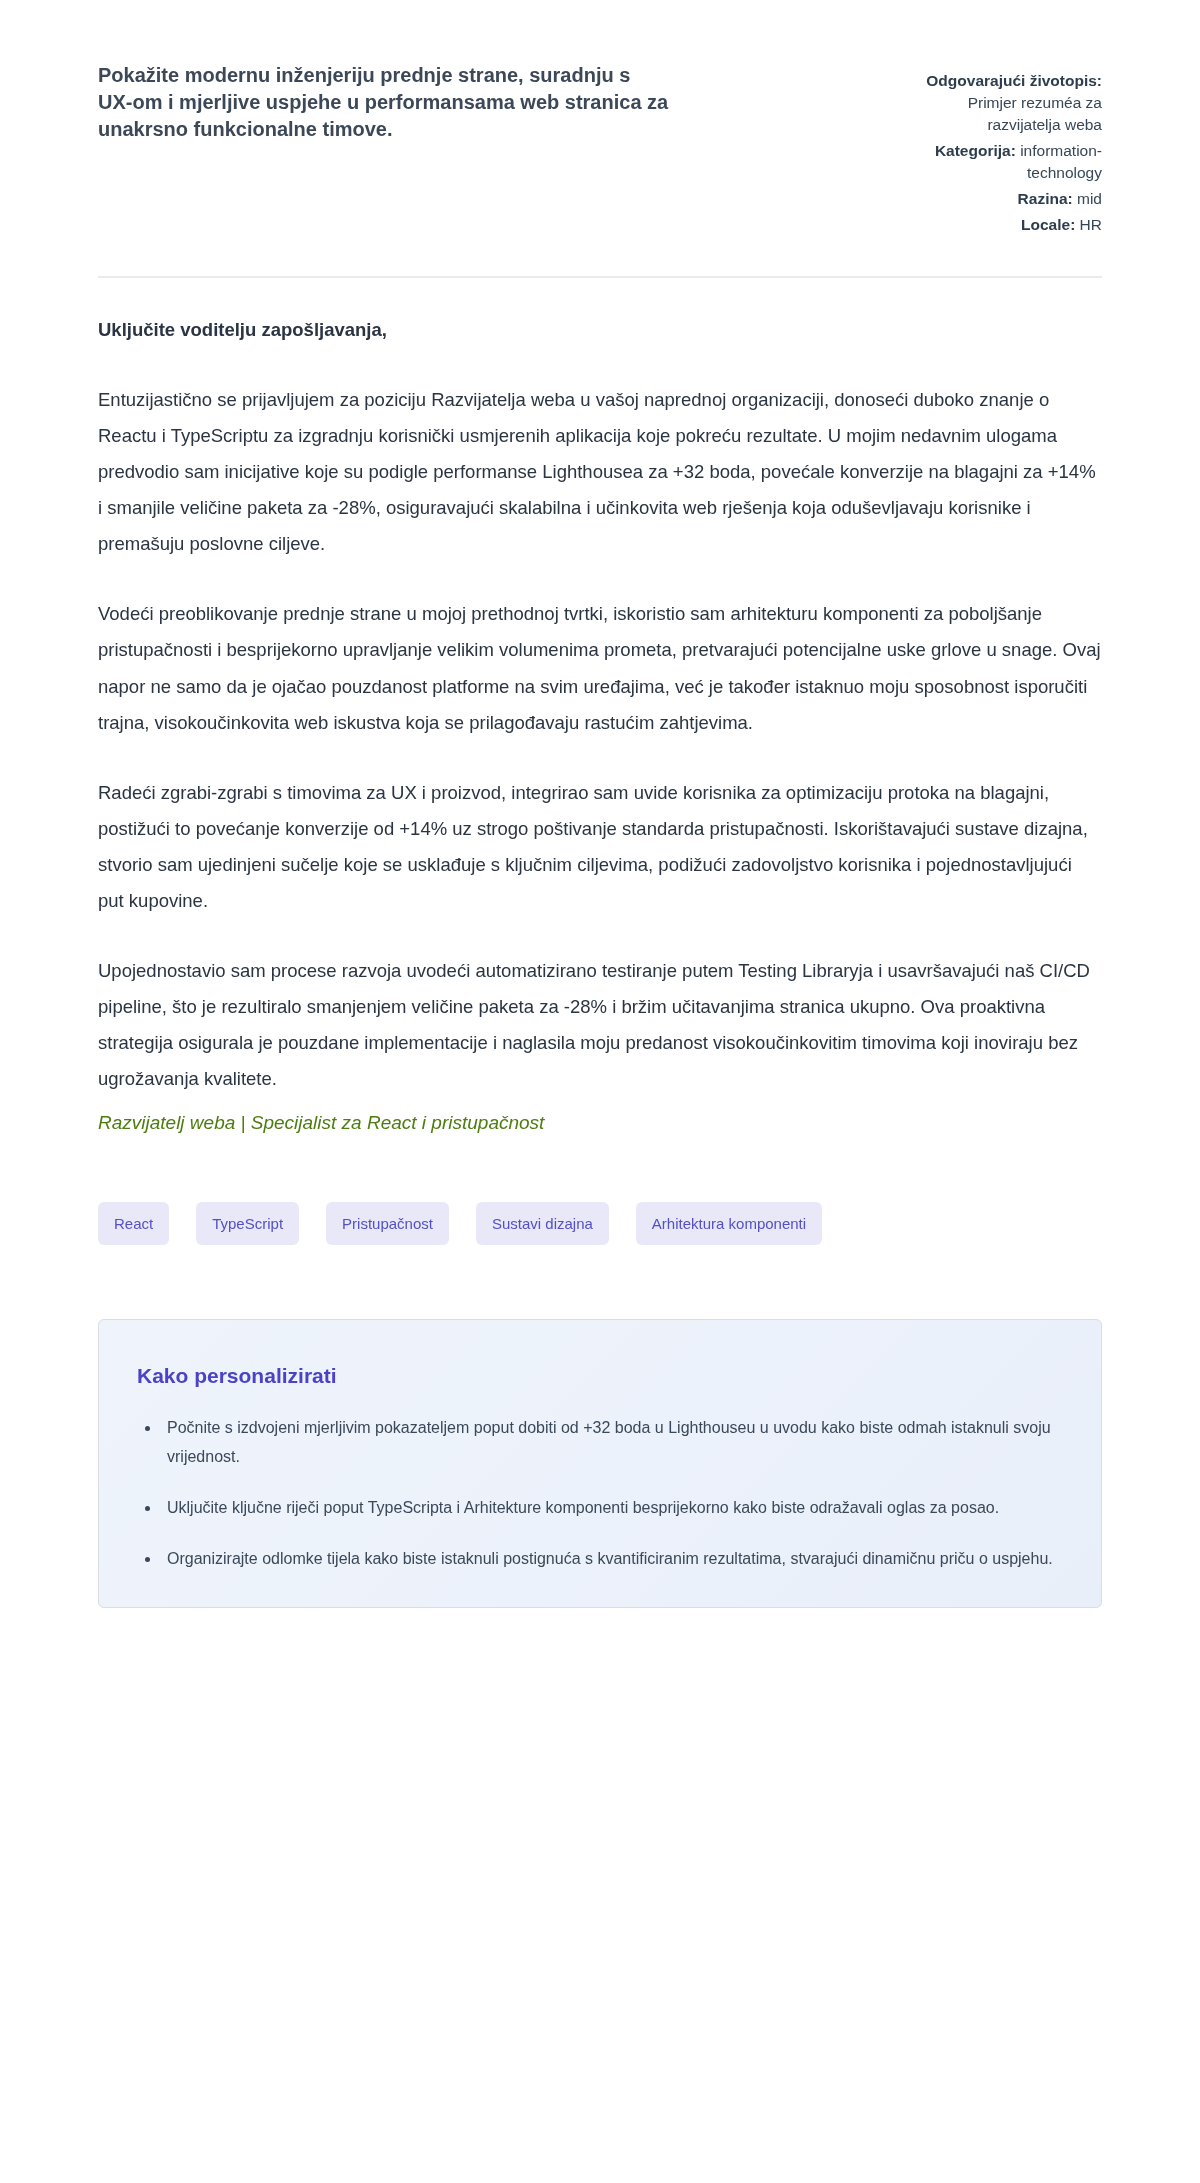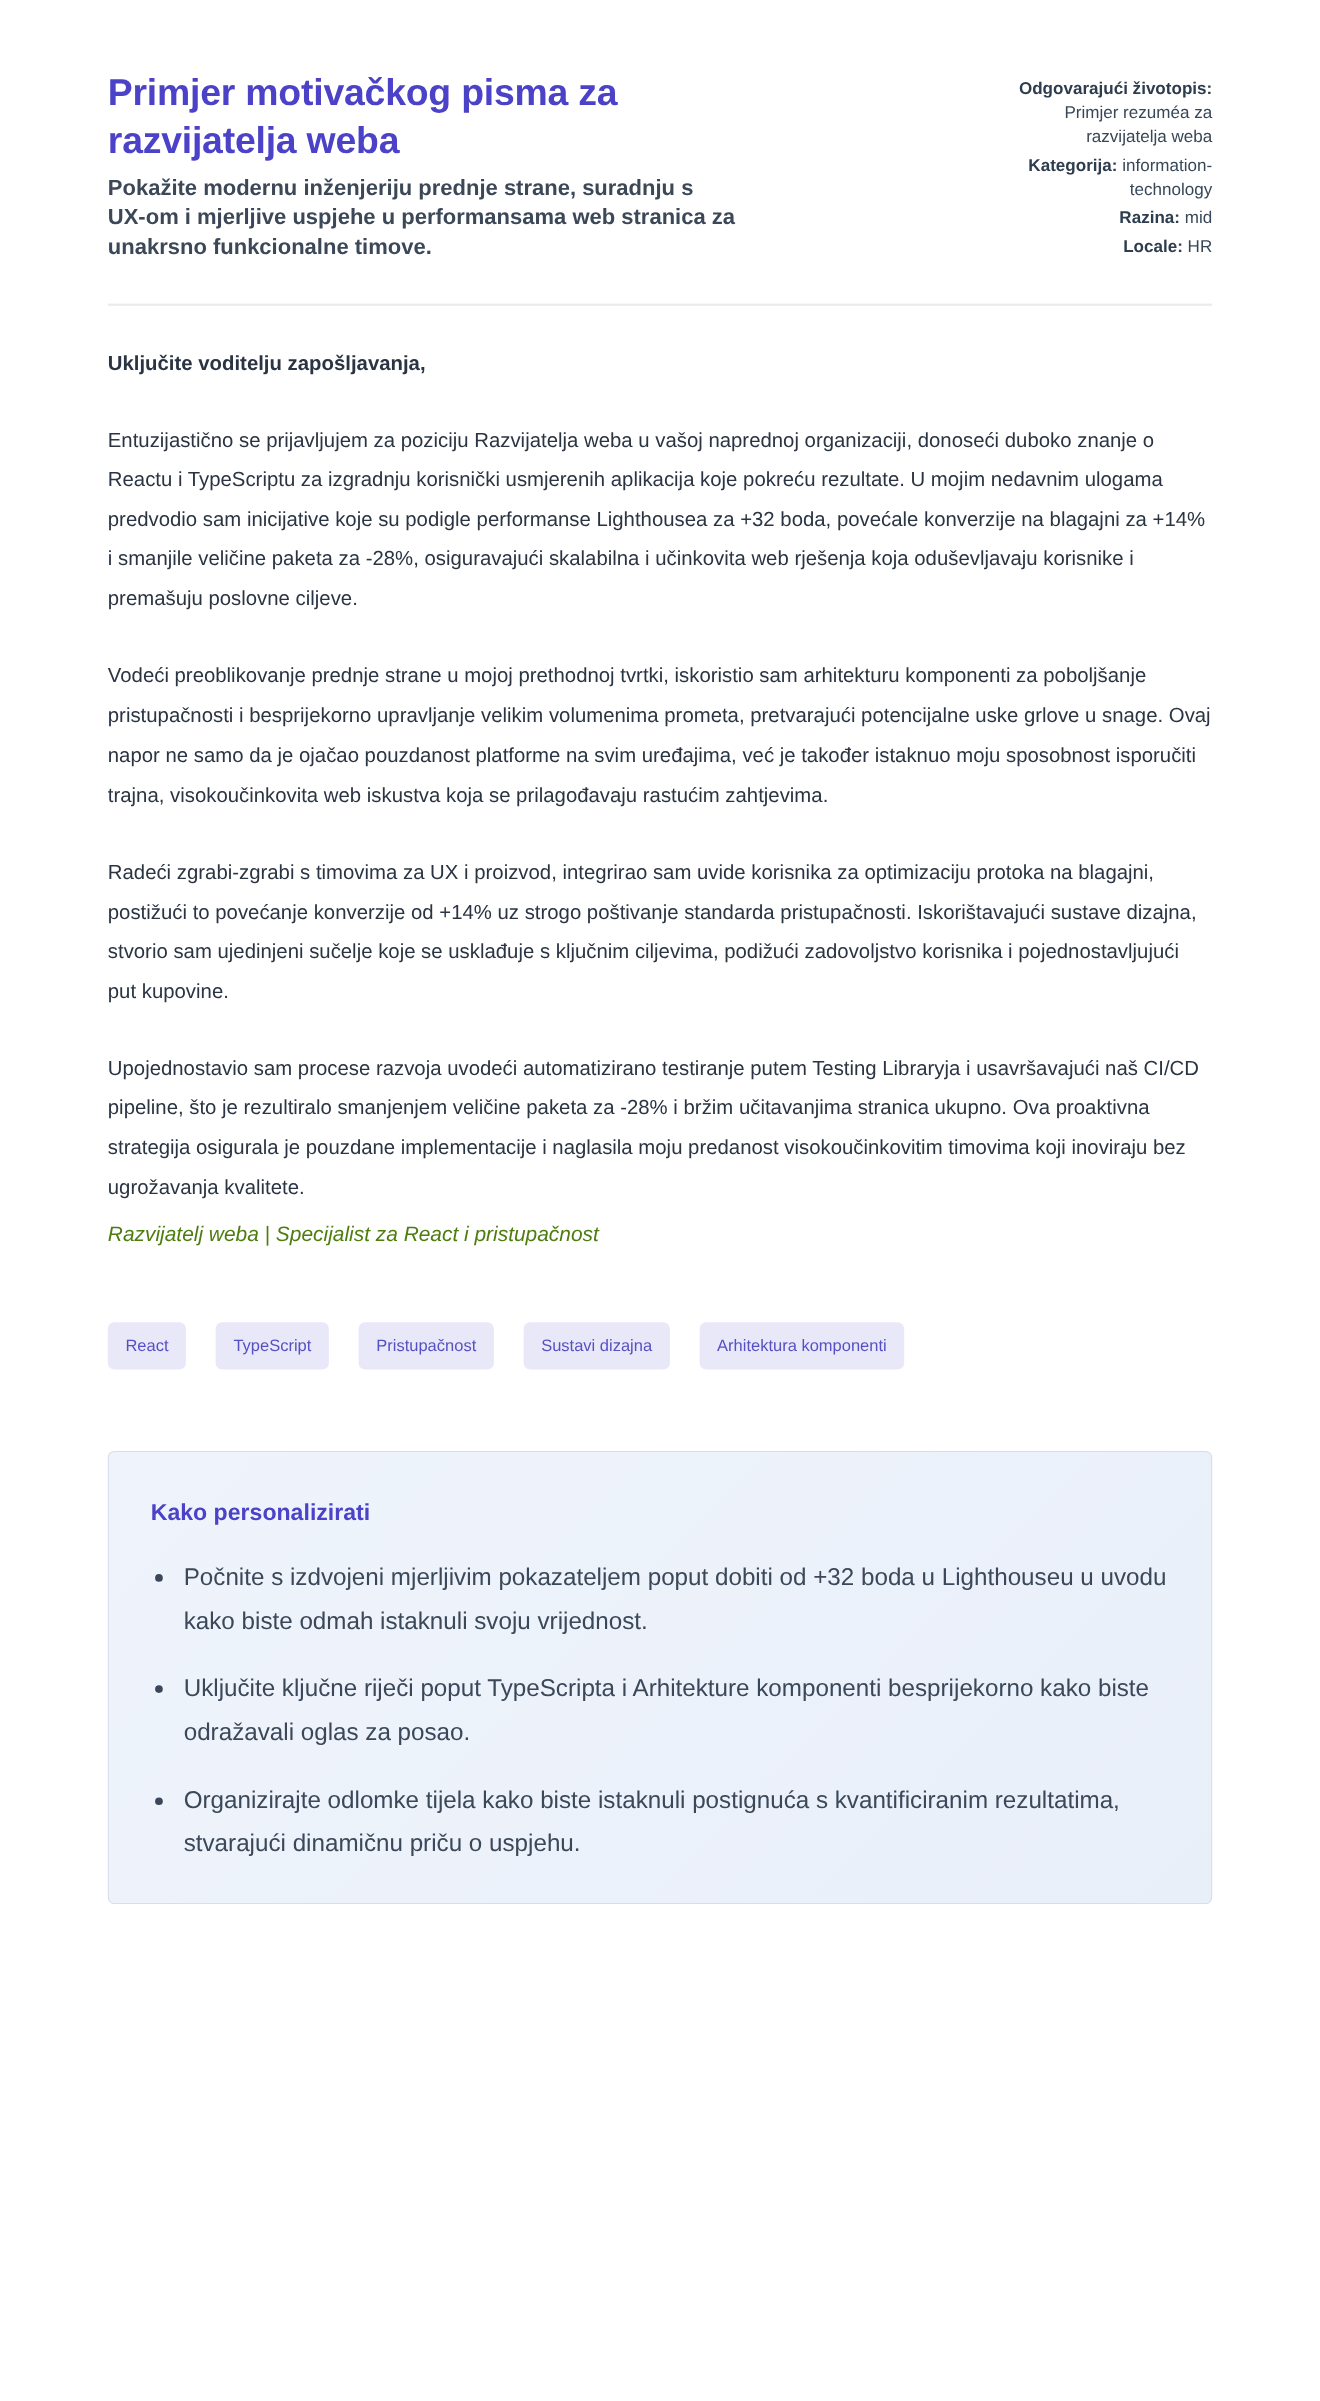--- a/index.html
+++ b/index.html
@@ -116,37 +116,36 @@
     margin: 0;
     font-size: 21px;
     font-weight: 700;
     color: #4b42c8;
   }
   .tips-list {
     margin: 26px 0 0;
     padding-left: 24px;
   }
   .tips-list li {
-    font-size: 22px;
+    font-size: 16px;
     line-height: 1.8;
     color: #3a4859;
     margin-bottom: 22px;
     padding-left: 6px;
   }
   .tips-list li::marker { color: #3a4859; }
   .tips-list li:last-child { margin-bottom: 0; }
 </style>
 </head>
 <body>
 
 <div class="page">
 
   <header class="header">
     <div class="header-left">
-      <h1 class="page-title">Primjer motivačkog pisma za razvijatelja weba</h1>
       <p class="page-subtitle">Pokažite modernu inženjeriju prednje strane, suradnju s UX-om i mjerljive uspjehe u performansama web stranica za unakrsno funkcionalne timove.</p>
     </div>
     <aside class="header-meta">
       <div class="meta-item">
         <strong>Odgovarajući životopis:</strong>
         <span>Primjer rezuméa za razvijatelja weba</span>
       </div>
       <div class="meta-item">
         <strong>Kategorija:</strong>
         <span>information-technology</span>

